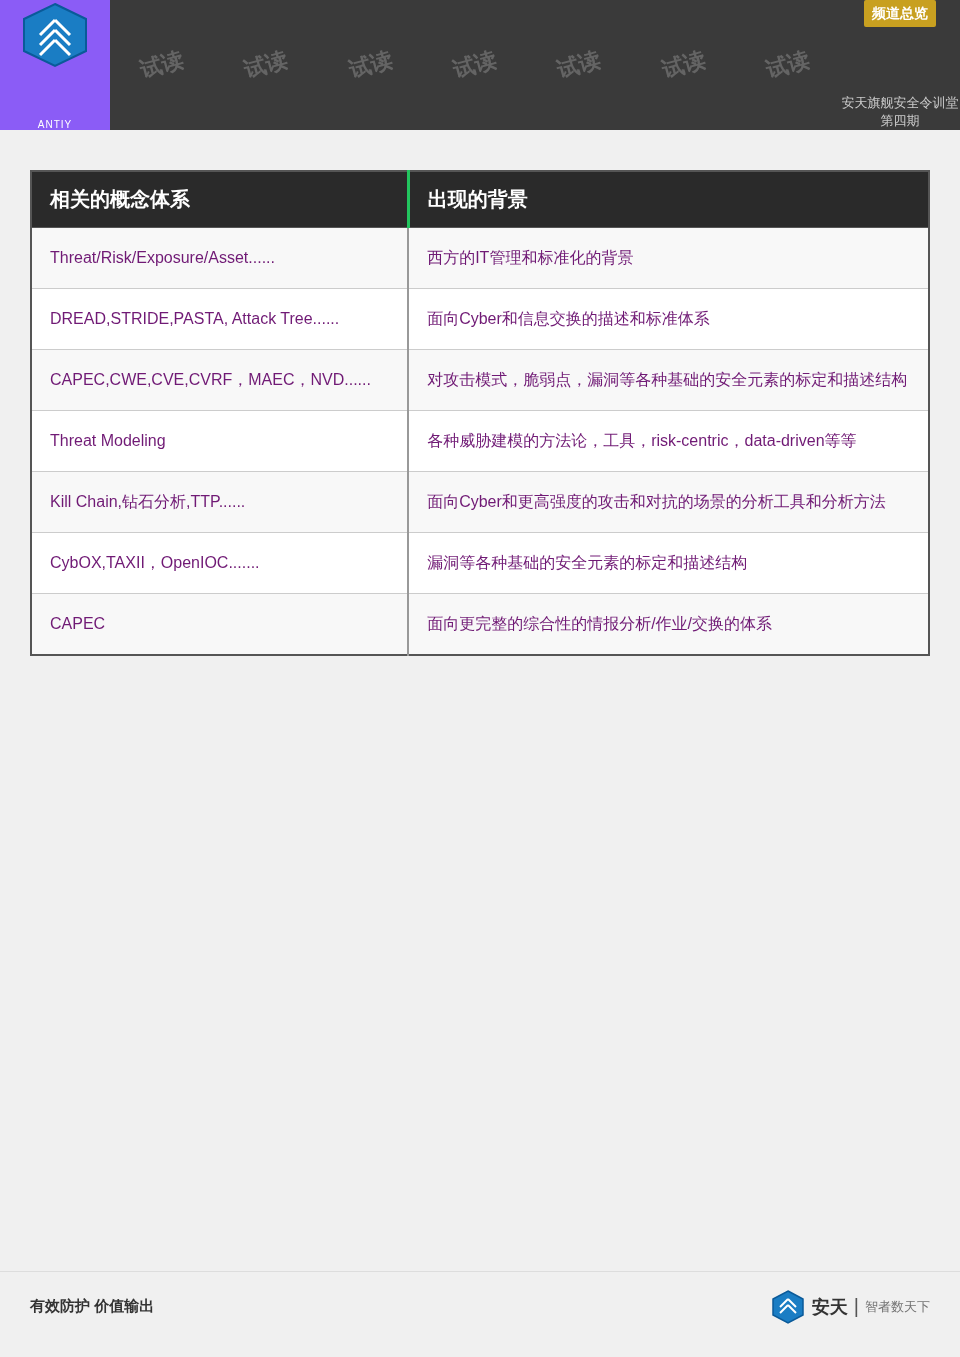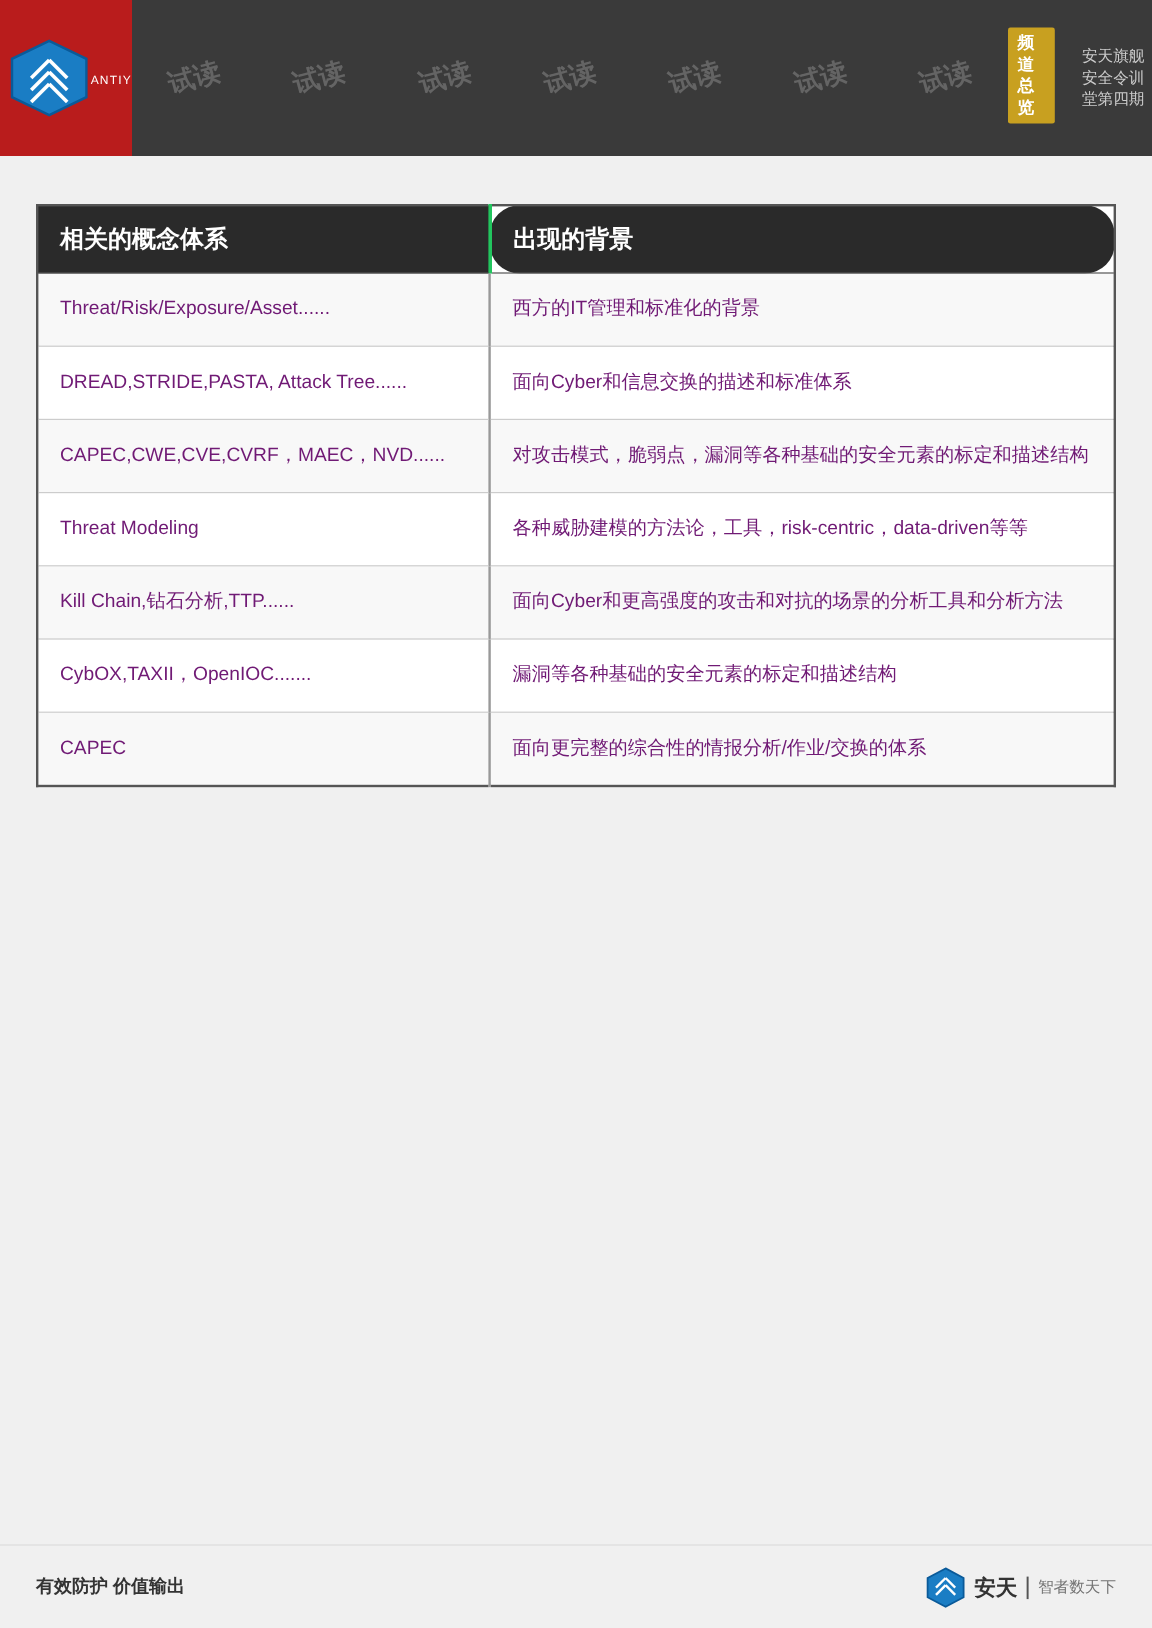--- a/index.html
+++ b/index.html
@@ -18,24 +18,25 @@
       height: 130px;
       background: #3a3a3a;
       display: flex;
       align-items: center;
       position: relative;
     }
 
     .logo-area {
       width: 110px;
       height: 100%;
-      background: #b91c1c;
-      display: flex;
-      align-items: center;
-      justify-content: flex-end;
+      background: #8b5cf6;
+      display: flex;
+      flex-direction: column;
+      align-items: center;
+      justify-content: space-between;
       flex-shrink: 0;
     }
 
     .logo-hexagon {
       width: 70px;
       height: 70px;
       position: relative;
     }
 
     .logo-hexagon svg {
@@ -75,21 +76,21 @@
       font-weight: bold;
       transform: rotate(-15deg);
       white-space: nowrap;
       user-select: none;
     }
 
     .header-right-logo {
       width: 120px;
       height: 100%;
       display: flex;
-      flex-direction: row;
+      flex-direction: column;
       align-items: center;
       justify-content: space-between;
       flex-shrink: 0;
       gap: 16px;
     }
 
     .header-right-logo .brand-box {
       background: #c8a020;
       padding: 4px 8px;
       border-radius: 2px;
@@ -159,21 +160,20 @@
       border: 1px solid #555;
     }
 
     .concept-table th.header-left {
       width: 42%;
       border-right: 3px solid #22c55e;
     }
 
     .concept-table th.header-right {
       width: 58%;
-      border-radius: 25px;
     }
 
     .concept-table td {
       padding: 18px 18px;
       border: 1px solid #ccc;
       vertical-align: middle;
       font-size: 16px;
       line-height: 1.5;
       color: #701a75;
     }
@@ -187,21 +187,21 @@
     }
 
     .concept-table td.left-col {
       border-right: 2px solid #999;
       font-weight: 500;
     }
 
     
     .footer {
       position: absolute;
-      bottom: 0;
+      bottom: 16px;
       left: 0;
       width: 100%;
       height: 70px;
       background: #f0f0f0;
       display: flex;
       align-items: center;
       justify-content: space-between;
       padding: 0 30px;
       border-top: 1px solid #ddd;
       margin-top: 32px;

